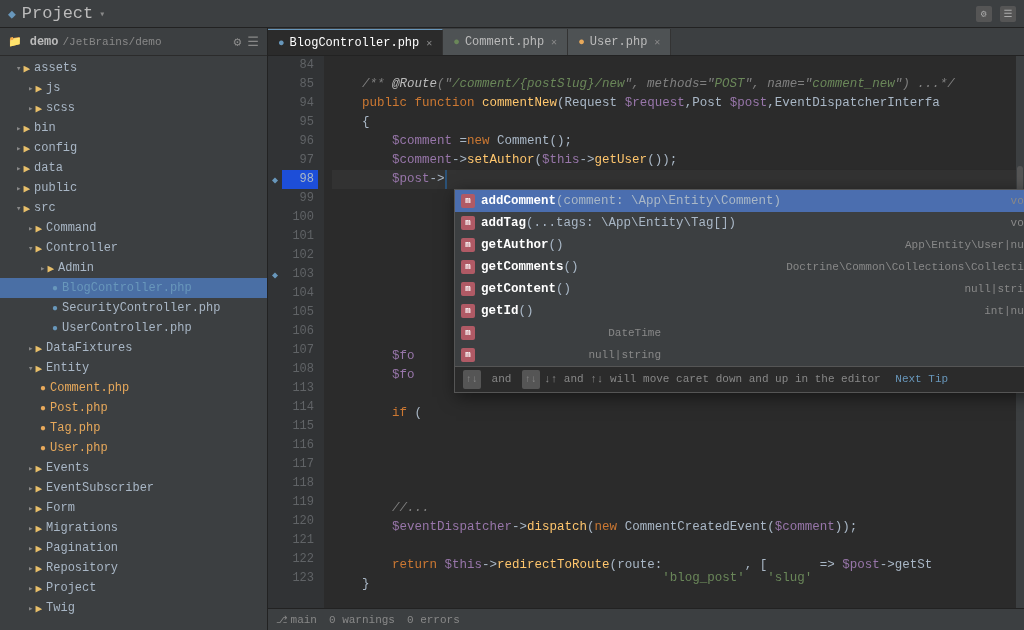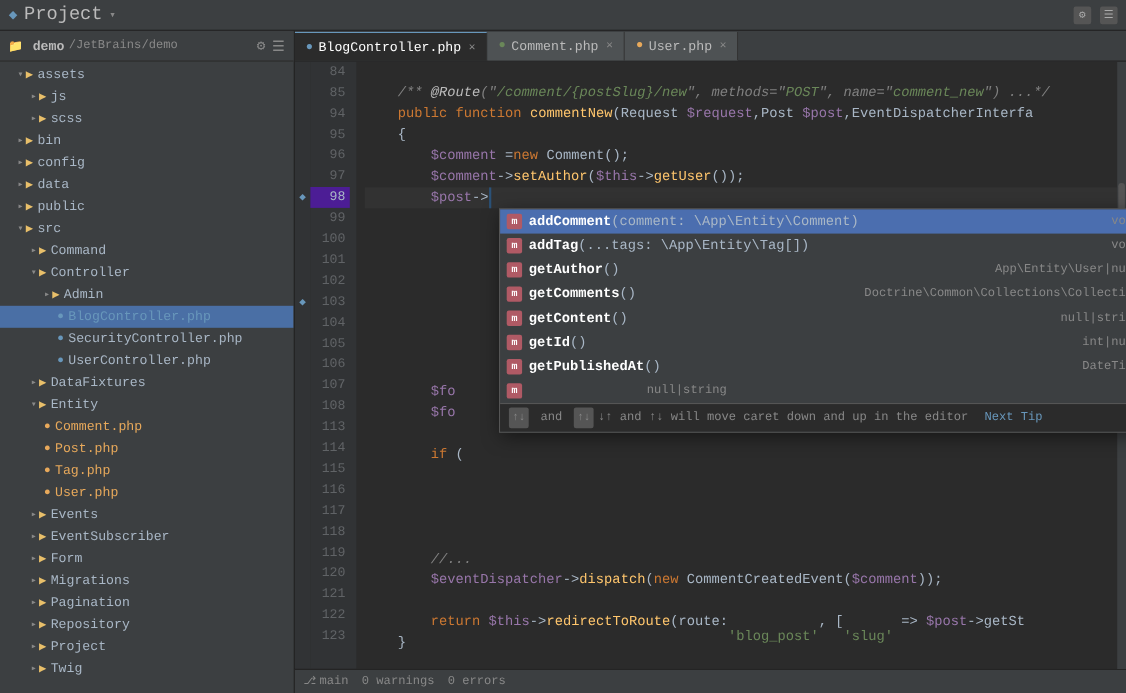--- a/index.html
+++ b/index.html
@@ -155,21 +155,21 @@
       line-height: 19px;
       overflow: hidden;
       flex-shrink: 0;
       padding-top: 0;
     }
     .line-num {
       height: 19px;
       display: block;
       padding-right: 4px;
     }
-    .line-num.current { color: #a9b7c6; background: #4c1d95; }
+    .line-num.current { color: #a9b7c6; background: #1d4ed8; }
 
     .code-area {
       flex: 1;
       overflow: auto;
       padding: 0 0 0 8px;
       line-height: 19px;
       font-size: 12.5px;
       position: relative;
     }
 
@@ -588,21 +588,20 @@
             <span class="ac-name"><span class="ac-bold">getContent</span><span style="color:#a9b7c6;">()</span></span>
             <span class="ac-type">null|string</span>
           </div>
           <div class="ac-item">
             <div class="ac-method-icon">m</div>
             <span class="ac-name"><span class="ac-bold">getId</span><span style="color:#a9b7c6;">()</span></span>
             <span class="ac-type">int|null</span>
           </div>
           <div class="ac-item">
             <div class="ac-method-icon">m</div>
-            <span class="ac-name"><span class="ac-bold">getPublishedAt</span><span style="color:#a9b7c6;">()</span></span>
             <span class="ac-type">DateTime</span>
           </div>
           <div class="ac-item" style="overflow:hidden;">
             <div class="ac-method-icon">m</div>
             <span class="ac-type">null|string</span>
           </div>
           <div class="ac-hint">
             <span class="ac-hint-kbd">↑↓</span>
             <span>&nbsp;and&nbsp;</span>
             <span class="ac-hint-kbd">↑↓</span>

